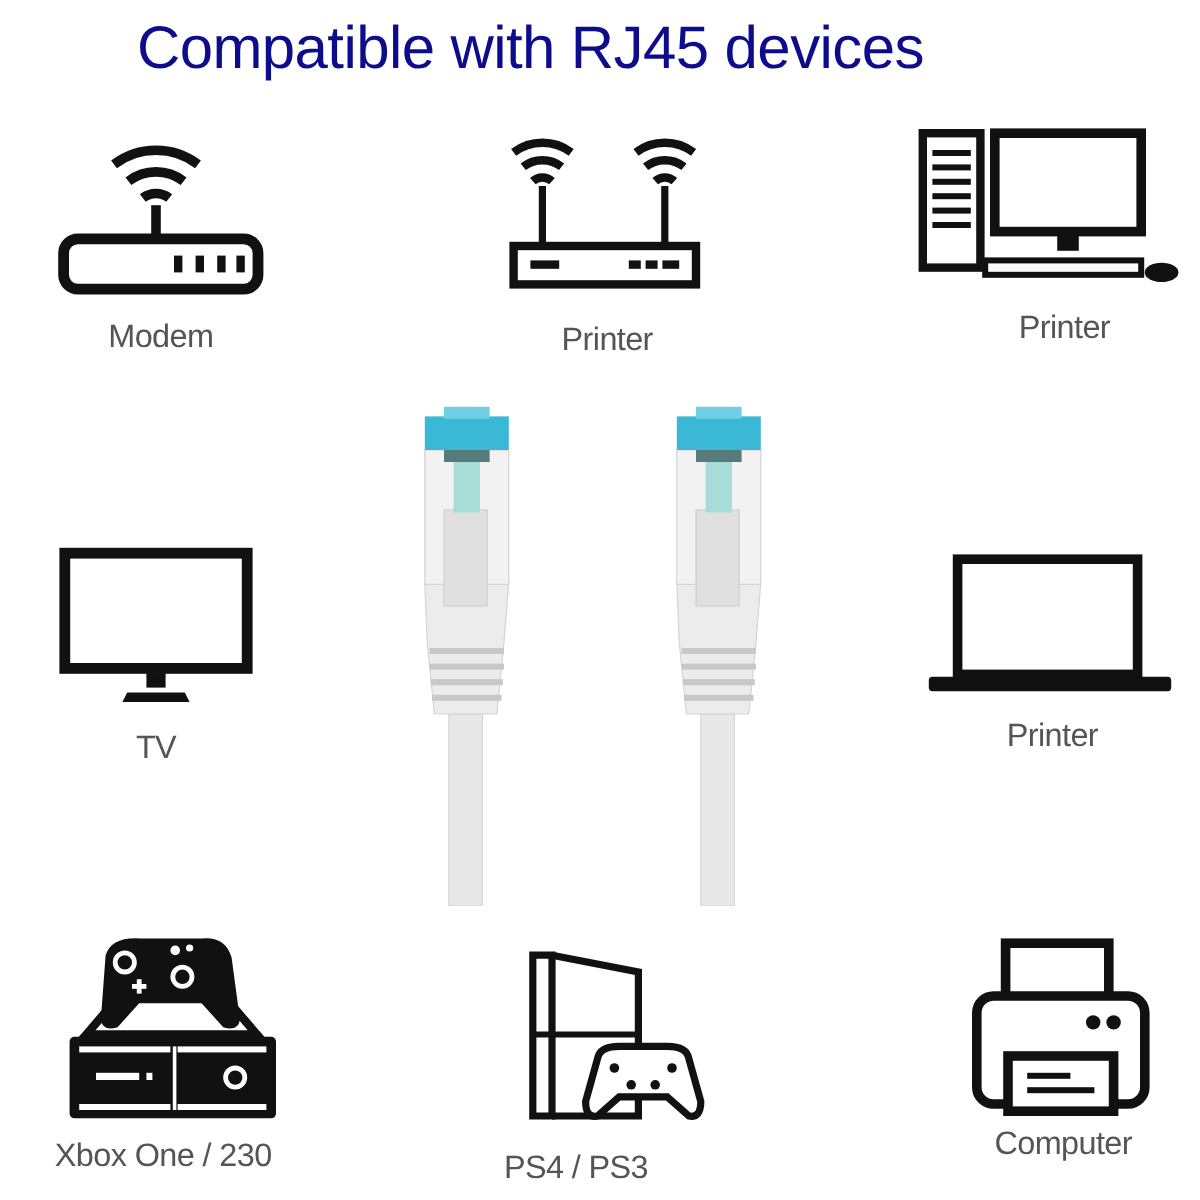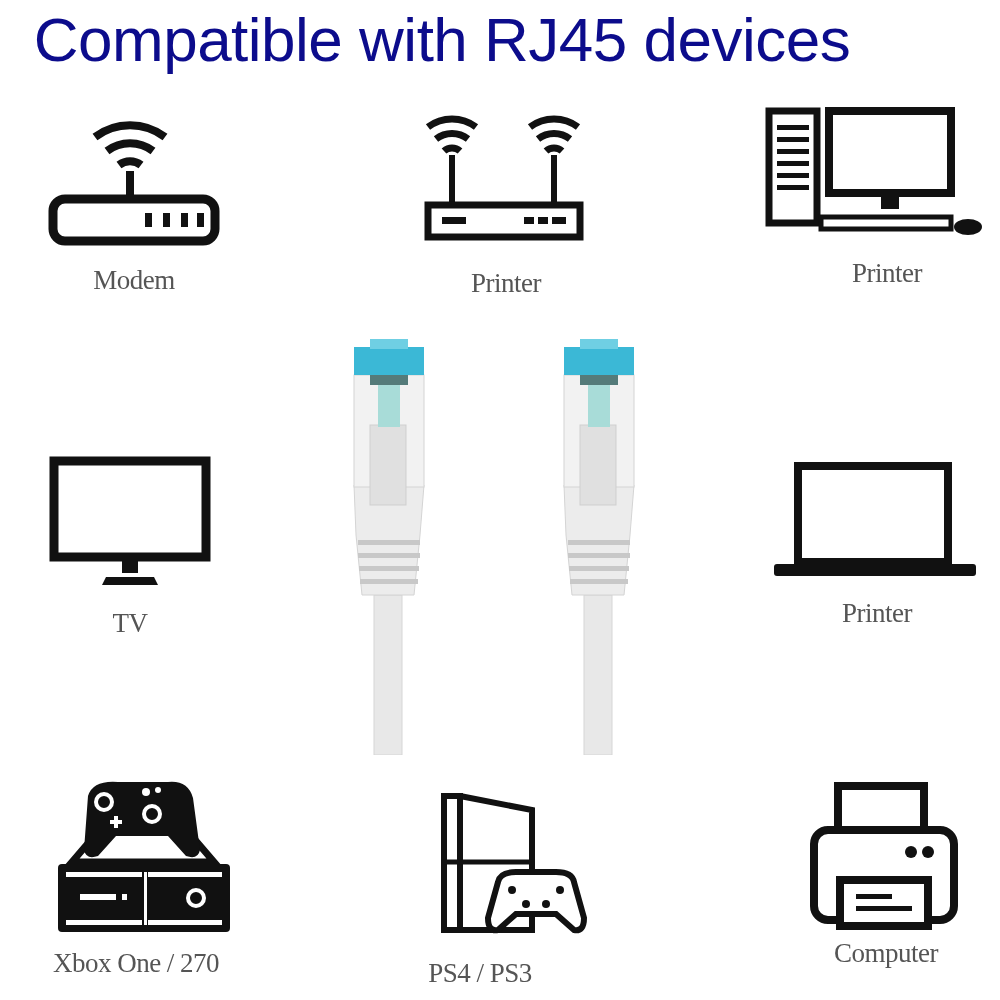--- a/index.html
+++ b/index.html
@@ -1,19 +1,19 @@
 <!DOCTYPE html>
 <html><head>
 <meta charset="utf-8">
 <style>
   html,body{margin:0;padding:0;background:#fff;}
   body{width:1000px;height:1000px;position:relative;overflow:hidden;font-family:"Liberation Sans",sans-serif;}
-  .title{position:absolute;left:0;top:0;width:884px;text-align:center;color:#0c0c8c;font-size:62px;line-height:80px;letter-spacing:-0.5px;}
+  .title{position:absolute;left:0;top:0;width:884px;text-align:center;color:#0c0c8c;font-size:50px;line-height:80px;letter-spacing:-0.5px;}
   .tile{position:absolute;text-align:center;}
-  .lbl{position:absolute;color:#555;font-size:27px;font-family:Liberation Serif, serif;letter-spacing:-0.5px;white-space:nowrap;transform:translateX(-50%);}
+  .lbl{position:absolute;color:#555;font-size:27px;font-family:Liberation Sans, sans-serif;letter-spacing:-0.5px;white-space:nowrap;transform:translateX(-50%);}
   .cable{position:absolute;}
 </style>
 </head>
 <body>
 
 <div class="title">Compatible with RJ45 devices</div>
 
 <svg class="tile" style="left:45px;top:105px" width="180" height="150" viewBox="0 0 180 150">
   <path d="M50 32 A58 58 0 0 1 120 32" fill="none" stroke="#111" stroke-width="8"></path>
   <path d="M62 46 A38 38 0 0 1 108 46" fill="none" stroke="#111" stroke-width="8"></path>
@@ -84,21 +84,21 @@
   <rect x="20" y="92" width="172" height="68" rx="4" fill="#111"></rect>
   <rect x="28" y="100" width="76" height="5" fill="#fff"></rect>
     <rect x="110" y="100" width="74" height="5" fill="#fff"></rect>
   <rect x="28" y="148" width="76" height="5" fill="#fff"></rect>
     <rect x="110" y="148" width="74" height="5" fill="#fff"></rect>
   <rect x="106" y="100" width="3" height="53" fill="#fff"></rect>
   <rect x="42" y="122" width="36" height="6" fill="#fff"></rect>
     <rect x="84" y="122" width="5" height="6" fill="#fff"></rect>
   <circle cx="158" cy="126" r="8" fill="none" stroke="#fff" stroke-width="4"></circle>
 </svg>
-<div class="lbl" style="left:136px;top:948px">Xbox One / 270</div>
+<div class="lbl" style="left:136px;top:948px">Xbox One / 230</div>
 
 <svg class="tile" style="left:438px;top:790px" width="160" height="150" viewBox="0 0 160 150">
   <path d="M6 6 L22 6 L22 140 L6 140 Z" fill="none" stroke="#111" stroke-width="6"></path>
   <path d="M22 6 L94 20 L94 140 L22 140" fill="none" stroke="#111" stroke-width="6"></path>
   <line x1="6" y1="72" x2="94" y2="72" stroke="#111" stroke-width="5"></line>
   <path d="M60 92 Q62 82 78 82 L118 82 Q134 82 136 92 L146 128 Q146 142 136 140 L118 124 L78 124 L60 140 Q50 142 50 128 Z" fill="#fff" stroke="#111" stroke-width="6"></path>
   <circle cx="74" cy="100" r="4" fill="#111"></circle>
     <circle cx="122" cy="100" r="4" fill="#111"></circle>
   <circle cx="88" cy="114" r="4" fill="#111"></circle>
     <circle cx="108" cy="114" r="4" fill="#111"></circle>

